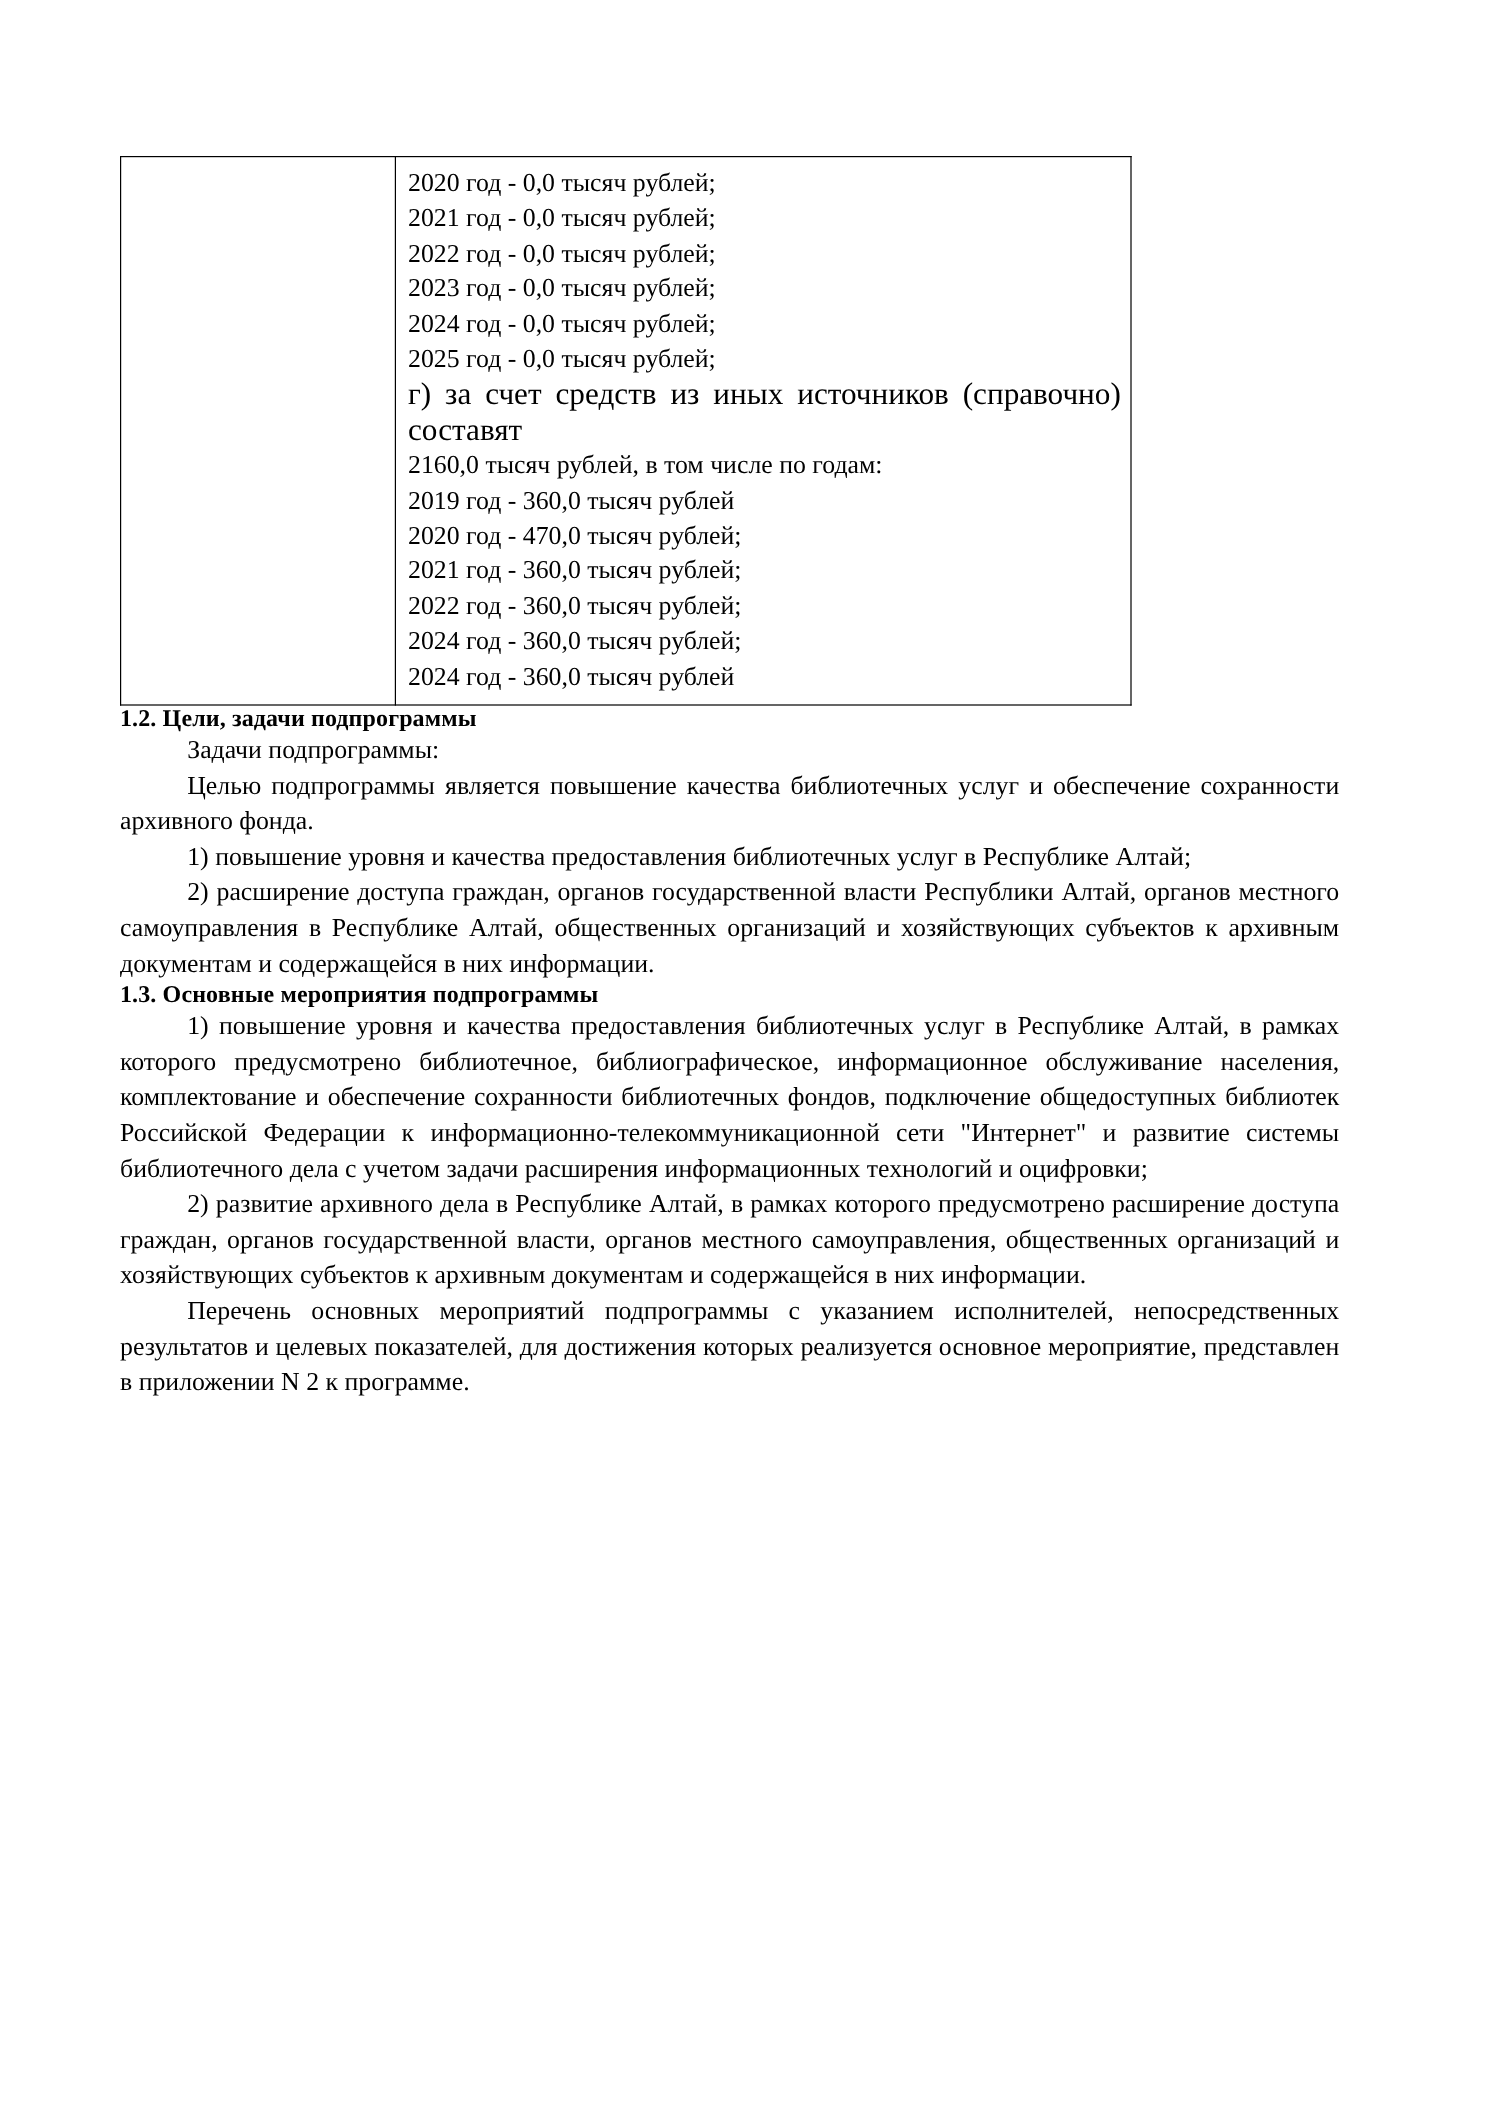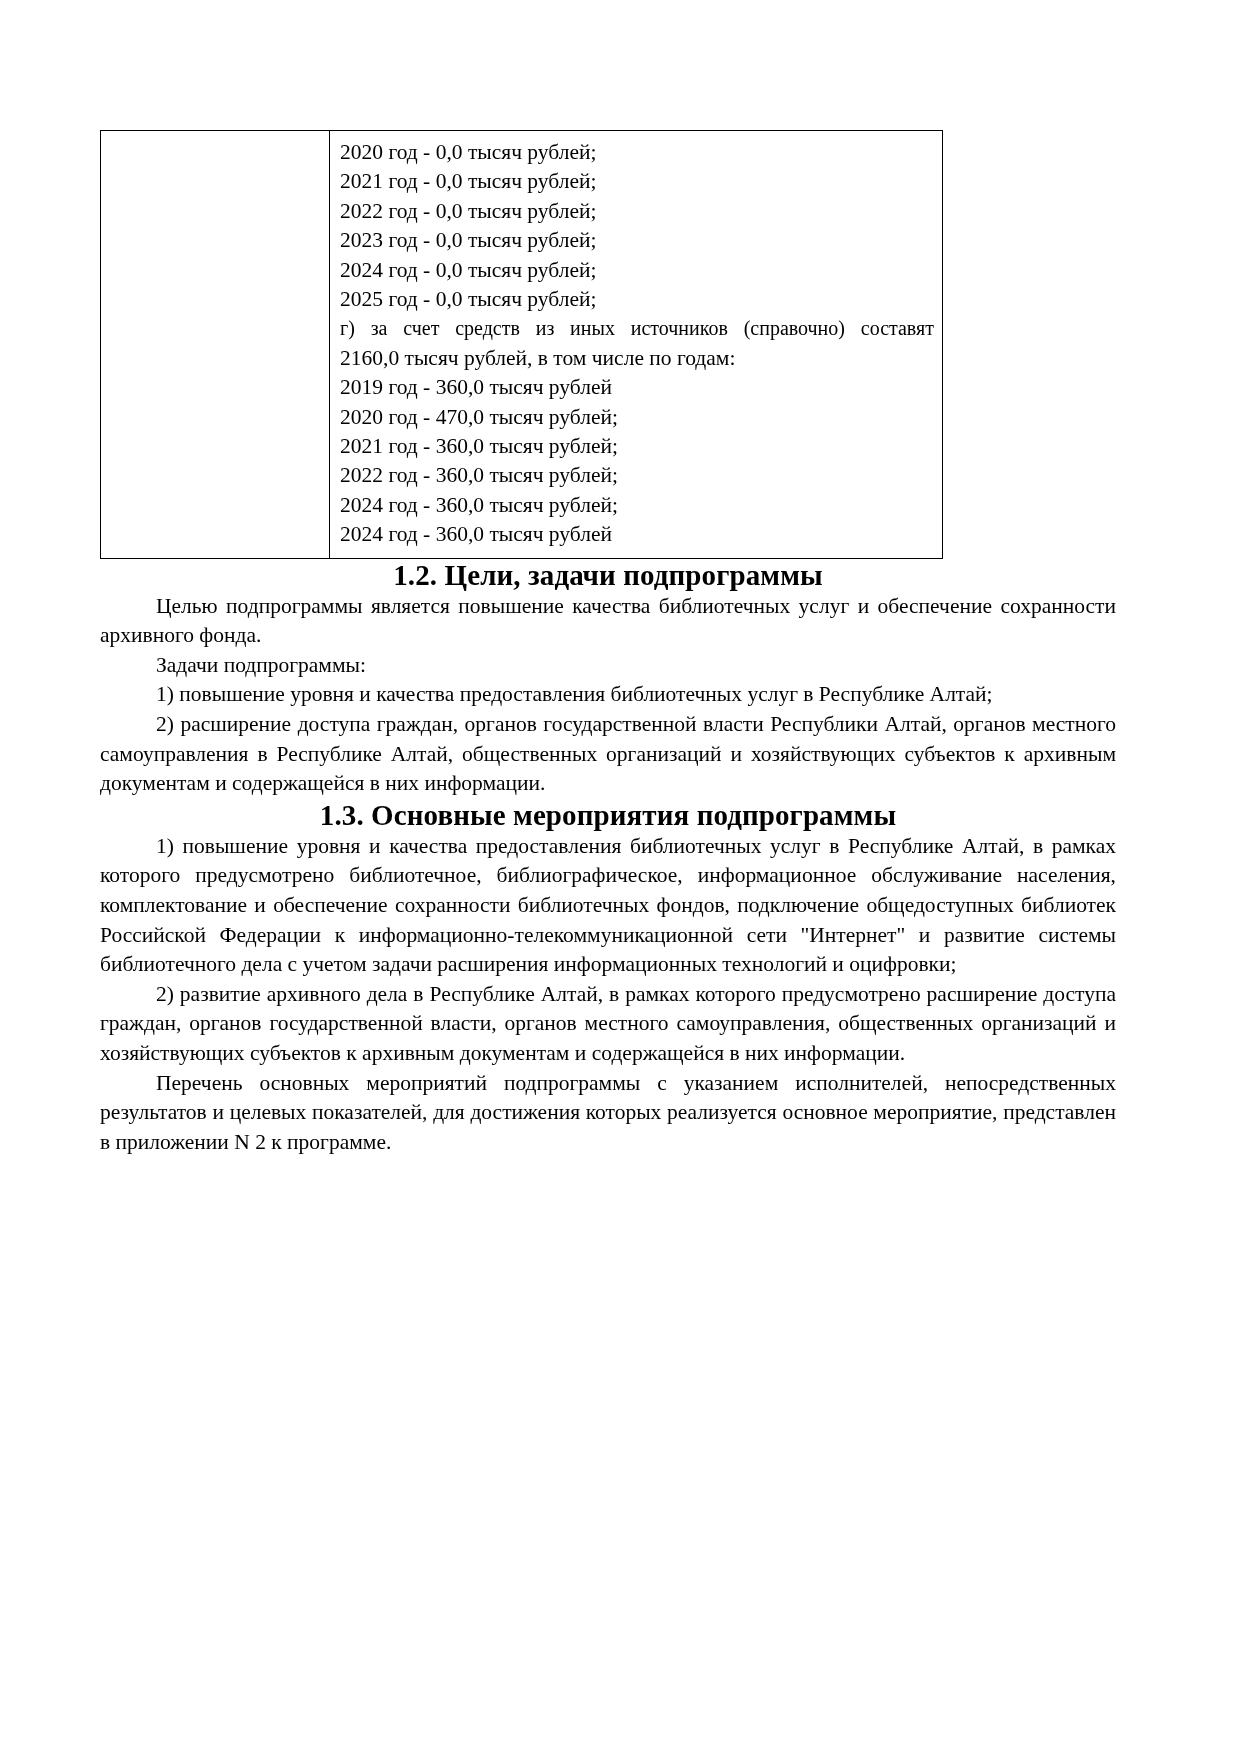--- a/index.html
+++ b/index.html
@@ -39,42 +39,42 @@
 
   .cell-pad {
     padding: 7px 8px 8px 10px;
   }
   .line {
     font-size: 21.5px;
     line-height: 29.4px;
     white-space: nowrap;
   }
   .line-just {
-    font-size: 20px;
+    font-size: 26px;
     line-height: 29.4px;
     text-align: justify;
     text-align-last: justify;
   }
   .line-plain {
     font-size: 21.5px;
     line-height: 29.4px;
   }
   .footer-cell {
     padding: 6px 8px 7px 10px;
   }
   .footer-text {
     font-size: 21.5px;
     line-height: 29px;
   }
 
   
   h2.doc-h {
-    font-size: 29px;
+    font-size: 20px;
     font-weight: bold;
-    text-align: center;
+    text-align: left;
     margin: 0;
     padding: 0;
     letter-spacing: 0.1px;
   }
   .h-12 { margin-top: 39px; }
   .h-13 { margin-top: 46px; }
 
   
   p.doc-p {
     font-size: 21.5px;
@@ -116,22 +116,22 @@
             <div class="line">2024 год - 360,0 тысяч рублей;</div>
             <div class="line">2024 год - 360,0 тысяч рублей</div>
           </div>
         </td>
       </tr>
     </tbody>
   </table>
 
   <h2 class="doc-h h-12">1.2. Цели, задачи подпрограммы</h2>
 
+  <p class="doc-p p-gap-md">Задачи подпрограммы:</p>
   <p class="doc-p p-gap-lg">Целью подпрограммы является повышение качества библиотечных услуг и обеспечение сохранности архивного фонда.</p>
-  <p class="doc-p p-gap-md">Задачи подпрограммы:</p>
   <p class="doc-p p-gap-md">1) повышение уровня и качества предоставления библиотечных услуг в Республике Алтай;</p>
   <p class="doc-p p-gap-md">2) расширение доступа граждан, органов государственной власти Республики Алтай, органов местного самоуправления в Республике Алтай, общественных организаций и хозяйствующих субъектов к архивным документам и содержащейся в них информации.</p>
 
   <h2 class="doc-h h-13">1.3. Основные мероприятия подпрограммы</h2>
 
   <p class="doc-p p-gap-md">1) повышение уровня и качества предоставления библиотечных услуг в Республике Алтай, в рамках которого предусмотрено библиотечное, библиографическое, информационное обслуживание населения, комплектование и обеспечение сохранности библиотечных фондов, подключение общедоступных библиотек Российской Федерации к информационно-телекоммуникационной сети "Интернет" и развитие системы библиотечного дела с учетом задачи расширения информационных технологий и оцифровки;</p>
   <p class="doc-p p-gap-md">2) развитие архивного дела в Республике Алтай, в рамках которого предусмотрено расширение доступа граждан, органов государственной власти, органов местного самоуправления, общественных организаций и хозяйствующих субъектов к архивным документам и содержащейся в них информации.</p>
   <p class="doc-p p-gap-md">Перечень основных мероприятий подпрограммы с указанием исполнителей, непосредственных результатов и целевых показателей, для достижения которых реализуется основное мероприятие, представлен в приложении N 2 к программе.</p>
 
 </div>

